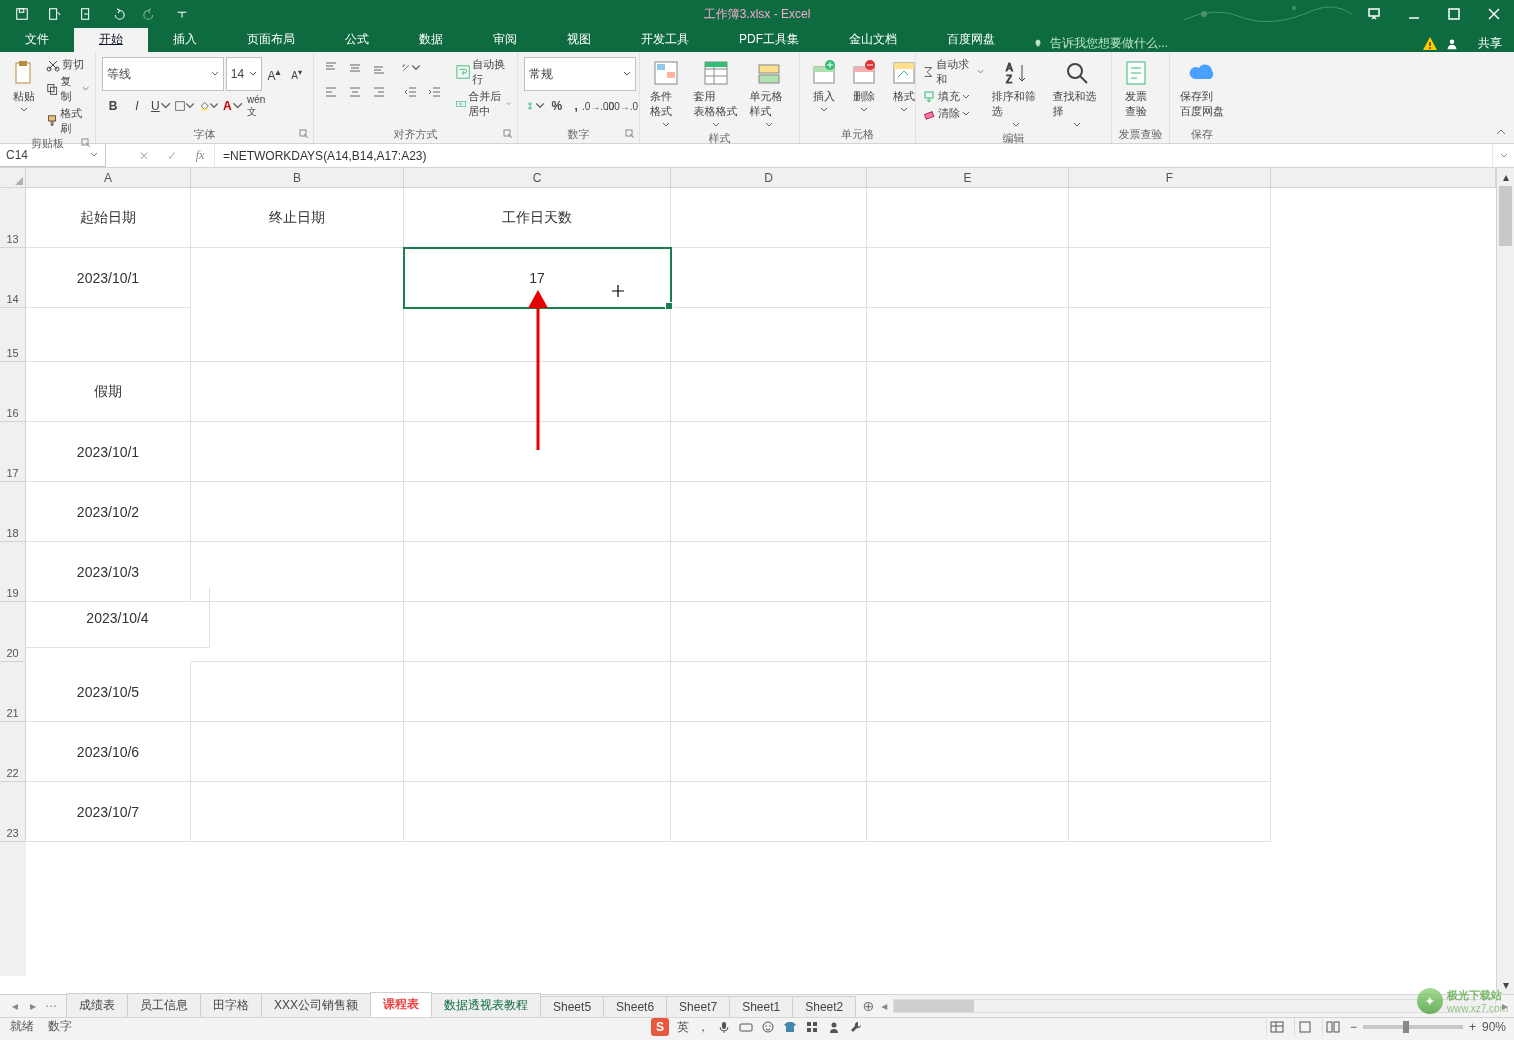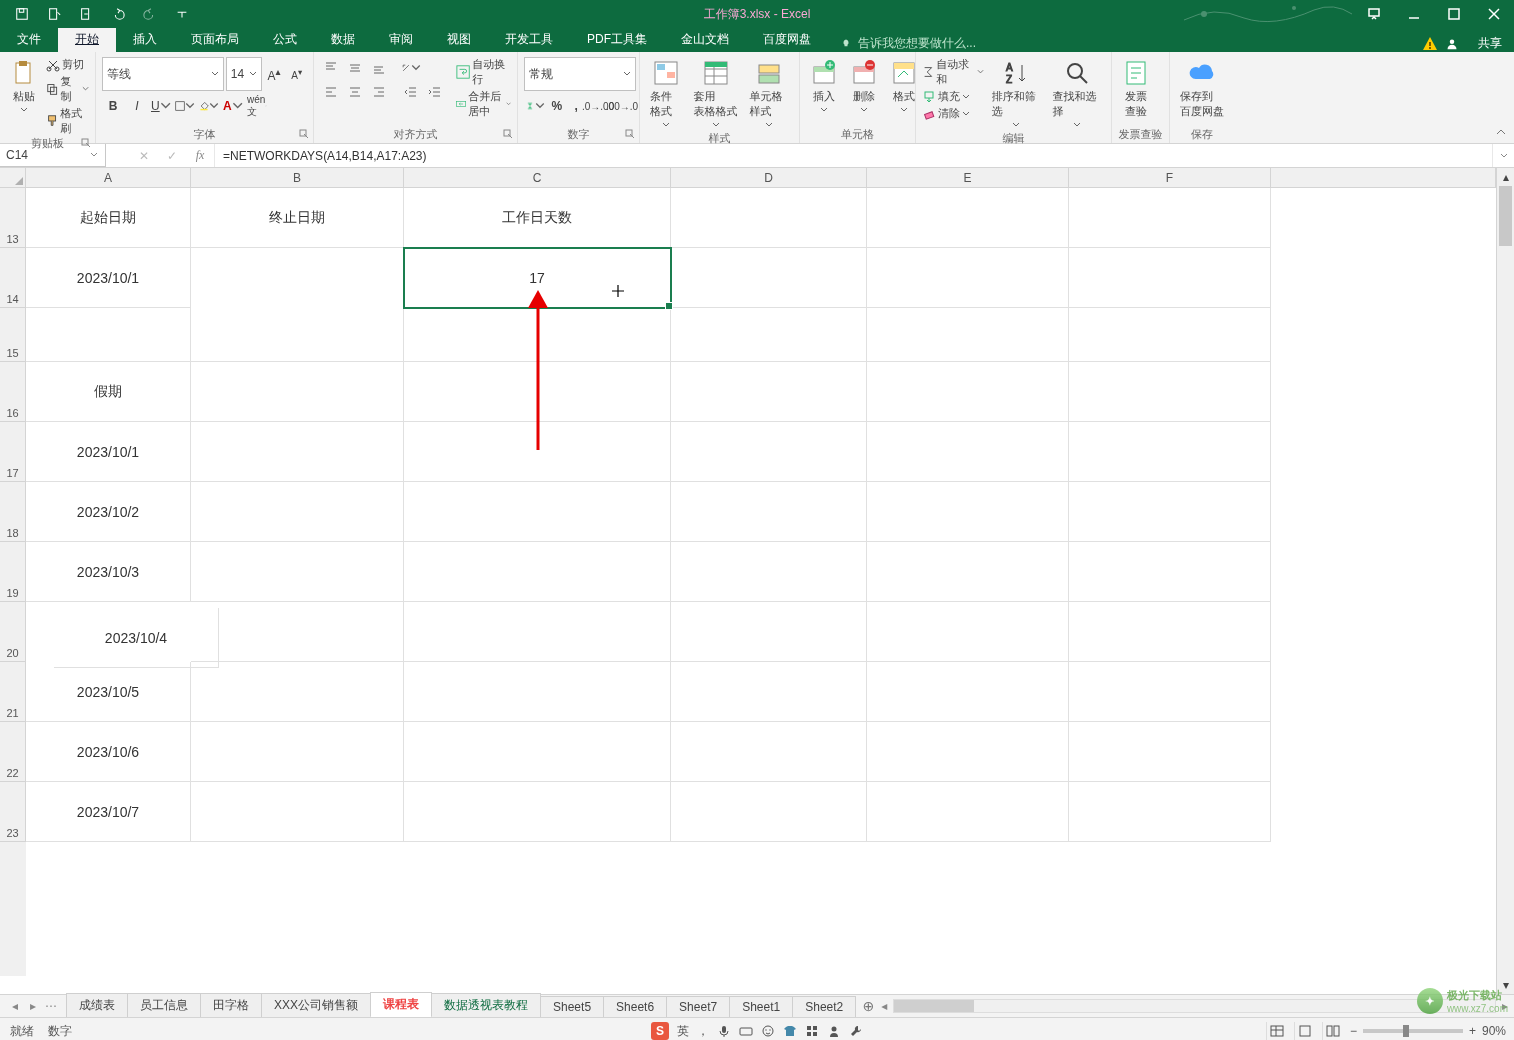--- a/index.html
+++ b/index.html
@@ -11,21 +11,21 @@
 .titlebar .qat-btn { width:32px; height:28px; display:flex; align-items:center; justify-content:center; cursor:pointer; }
 .titlebar .qat-btn svg { width:14px; height:14px; fill:none; stroke:#fff; stroke-width:1.2; }
 .titlebar .title-center { position:absolute; left:50%; transform:translateX(-50%); font-size:12px; color:#f9a8d4; }
 .titlebar .winctrl { position:absolute; right:0; display:flex; }
 .titlebar .winctrl div { width:40px; height:28px; display:flex; align-items:center;justify-content:center; cursor:pointer;}
 .titlebar .winctrl svg{width:12px;height:12px;stroke:#fff;stroke-width:1.5;fill:none;}
 .titlebar .deco{position:absolute;right:160px;top:0;width:180px;height:28px;opacity:.25;pointer-events:none;}
 
 
 .tabsrow{height:24px;background:#0d6b3f;display:flex;align-items:flex-end;color:#fff;font-size:12px;}
-.tabsrow .tab{padding:4px 17px;cursor:pointer;color:#fff;}
+.tabsrow .tab{padding:4px 25px;cursor:pointer;color:#fff;}
 .tabsrow .tab.file{background:#0d6b3f;}
 .tabsrow .tab.active{background:#f3f3f3;color:#0f172a;text-decoration:underline;}
 .tabsrow .tell{flex:1;display:flex;align-items:center;gap:6px;color:#bde3cc;padding-left:12px;}
 .tabsrow .tell svg{width:12px;height:12px;fill:#bde3cc;}
 .tabsrow .share-area{display:flex;align-items:center;gap:8px;padding-right:12px;color:#fff;}
 .tabsrow .share-area .warn{width:16px;height:16px;fill:#ffcc00;}
 
 
 .ribbon{height:92px;background:#f3f3f3;border-bottom:1px solid #d4d4d4;display:flex;position:relative;}
 .rgroup{display:flex;flex-direction:column;justify-content:space-between;border-right:1px solid #e1e1e1;padding:3px 6px 0;}
@@ -85,21 +85,21 @@
 .stabs{display:flex;align-items:flex-end;height:100%;}
 .stab{padding:3px 12px;border:1px solid #cfcfcf;border-bottom:none;background:#efefef;font-size:12px;color:#444;margin-right:-1px;cursor:pointer;}
 .stab.active{background:#fff;border-bottom:2px solid #fff;color:#ef4444;font-weight:600;position:relative;top:1px;}
 .stab.green{color:#0d6b3f;}
 .sheetbar .newtab{width:26px;text-align:center;color:#777;font-size:14px;cursor:pointer;}
 .sheetbar .hsb{flex:1;display:flex;align-items:center;justify-content:flex-end;padding-right:6px;}
 .sheetbar .hsb .track{flex:1;height:14px;background:#f0f0f0;border:1px solid #ddd;margin:0 6px;position:relative;}
 .sheetbar .hsb .track .th{position:absolute;left:0;top:0;bottom:0;width:80px;background:#cfcfcf;}
 
 
-.status{position:absolute;left:0;right:0;bottom:0;height:23px;background:#f3f3f3;border-top:1px solid #d4d4d4;display:flex;align-items:flex-end;font-size:12px;color:#555;}
+.status{position:absolute;left:0;right:0;bottom:0;height:23px;background:#f3f3f3;border-top:1px solid #d4d4d4;display:flex;align-items:flex-start;font-size:12px;color:#555;}
 .status .left{display:flex;gap:14px;padding-left:10px;}
 .status .ime{position:absolute;left:50%;transform:translateX(-50%);display:flex;align-items:center;gap:8px;}
 .status .ime .sogou{width:18px;height:18px;background:#e9573f;color:#fff;display:flex;align-items:center;justify-content:center;border-radius:3px;font-weight:bold;}
 .status .ime svg{width:14px;height:14px;fill:#555;}
 .status .right{margin-left:auto;display:flex;align-items:center;gap:6px;padding-right:8px;}
 .status .viewbtn{width:22px;height:18px;display:flex;align-items:center;justify-content:center;border-left:1px solid #ddd;}
 .status .zoom-slider{width:100px;height:4px;background:#c8c8c8;position:relative;}
 .status .zoom-slider::after{content:"";position:absolute;left:40%;top:-4px;width:6px;height:12px;background:#888;}
 
 
@@ -726,21 +726,21 @@
       <div class="cell" style="left: 378px; top: 294px; width: 267px; height: 60px;"></div>
       <div class="cell" style="left: 645px; top: 294px; width: 196px; height: 60px;"></div>
       <div class="cell" style="left: 841px; top: 294px; width: 202px; height: 60px;"></div>
       <div class="cell" style="left: 1043px; top: 294px; width: 202px; height: 60px;"></div>
       <div class="cell" style="left: 0px; top: 354px; width: 165px; height: 60px;">2023/10/3</div>
       <div class="cell" style="left: 165px; top: 354px; width: 213px; height: 60px;"></div>
       <div class="cell" style="left: 378px; top: 354px; width: 267px; height: 60px;"></div>
       <div class="cell" style="left: 645px; top: 354px; width: 196px; height: 60px;"></div>
       <div class="cell" style="left: 841px; top: 354px; width: 202px; height: 60px;"></div>
       <div class="cell" style="left: 1043px; top: 354px; width: 202px; height: 60px;"></div>
-      <div class="cell" style="left: 0px; top: 420px; width: 165px; height: 60px; margin-left: 28px;">2023/10/4</div>
+      <div class="cell" style="left: 0px; top: 400px; width: 184px; height: 60px;">2023/10/4</div>
       <div class="cell" style="left: 165px; top: 414px; width: 213px; height: 60px;"></div>
       <div class="cell" style="left: 378px; top: 414px; width: 267px; height: 60px;"></div>
       <div class="cell" style="left: 645px; top: 414px; width: 196px; height: 60px;"></div>
       <div class="cell" style="left: 841px; top: 414px; width: 202px; height: 60px;"></div>
       <div class="cell" style="left: 1043px; top: 414px; width: 202px; height: 60px;"></div>
       <div class="cell" style="left: 0px; top: 474px; width: 165px; height: 60px;">2023/10/5</div>
       <div class="cell" style="left: 165px; top: 474px; width: 213px; height: 60px;"></div>
       <div class="cell" style="left: 378px; top: 474px; width: 267px; height: 60px;"></div>
       <div class="cell" style="left: 645px; top: 474px; width: 196px; height: 60px;"></div>
       <div class="cell" style="left: 841px; top: 474px; width: 202px; height: 60px;"></div>

